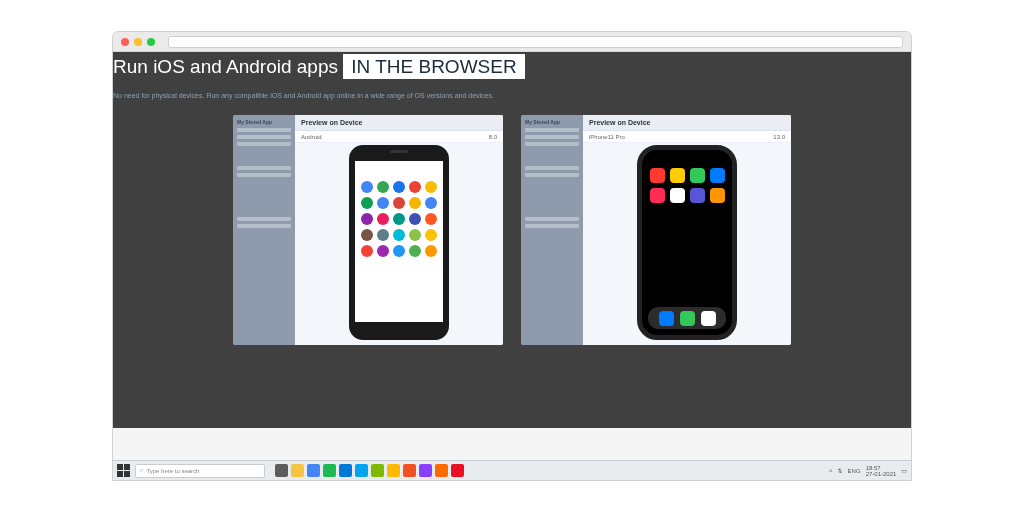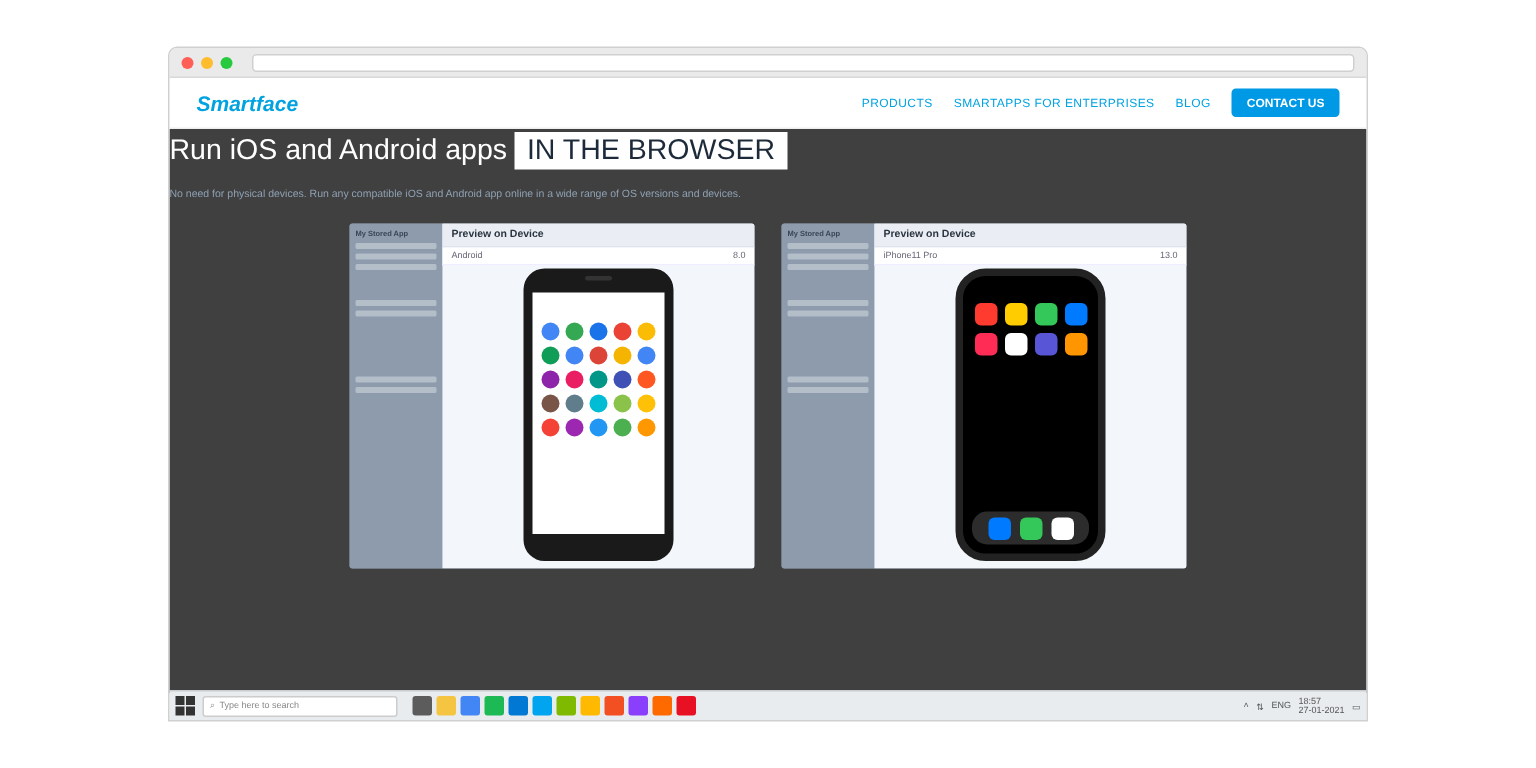--- a/index.html
+++ b/index.html
@@ -123,29 +123,20 @@
 
 <div class="stage">
   <div class="browser">
     <div class="browser-top">
       <div class="mac-dot dot-r"></div>
       <div class="mac-dot dot-y"></div>
       <div class="mac-dot dot-g"></div>
       <div class="urlbar"></div>
     </div>
 
-    <div class="site-header">
-      <div class="logo">Smartface</div>
-      <nav class="nav">
-        <a>PRODUCTS</a>
-        <a>SMARTAPPS FOR ENTERPRISES</a>
-        <a>BLOG</a>
-        <span class="cta">CONTACT US</span>
-      </nav>
-    </div>
 
     <div class="hero">
       <h1>
         <span>Run iOS and Android apps </span><span class="boxed">IN THE BROWSER</span>
       </h1>
       <p class="sub">No need for physical devices. Run any compatible iOS and Android app online in a wide range of OS versions and devices.</p>
 
       <div class="device-row">
 
         <div class="device-pane">

